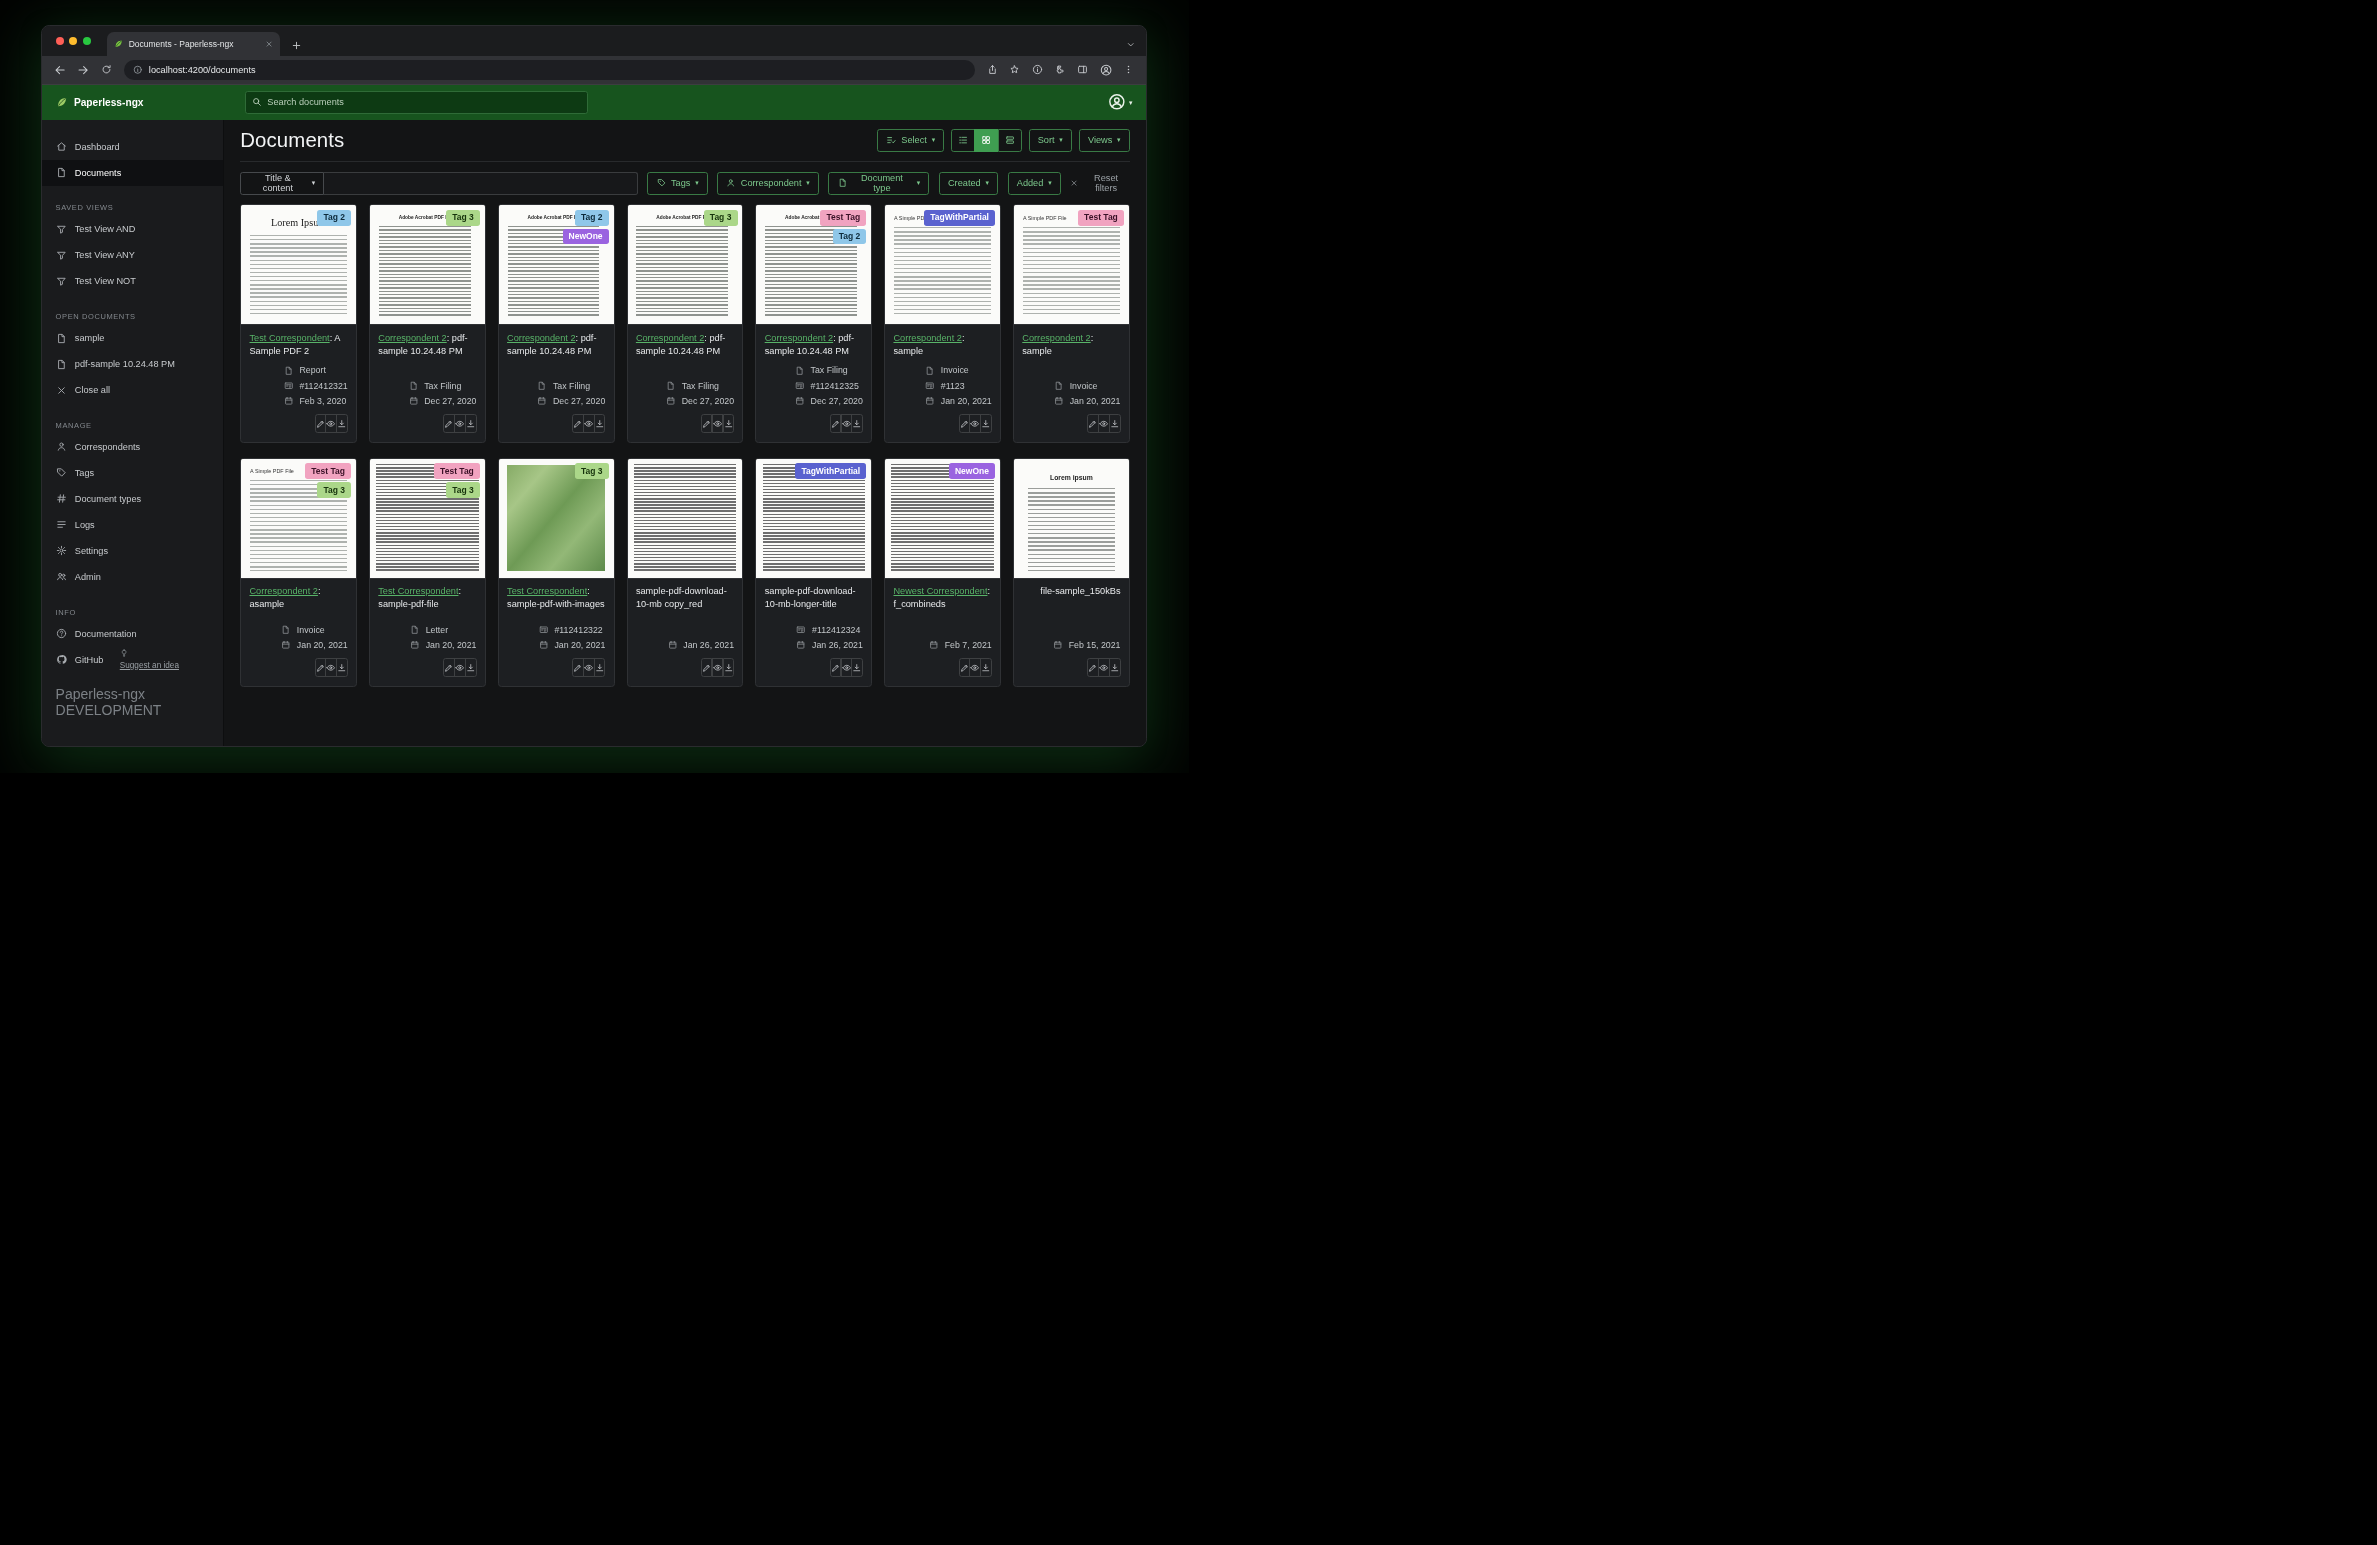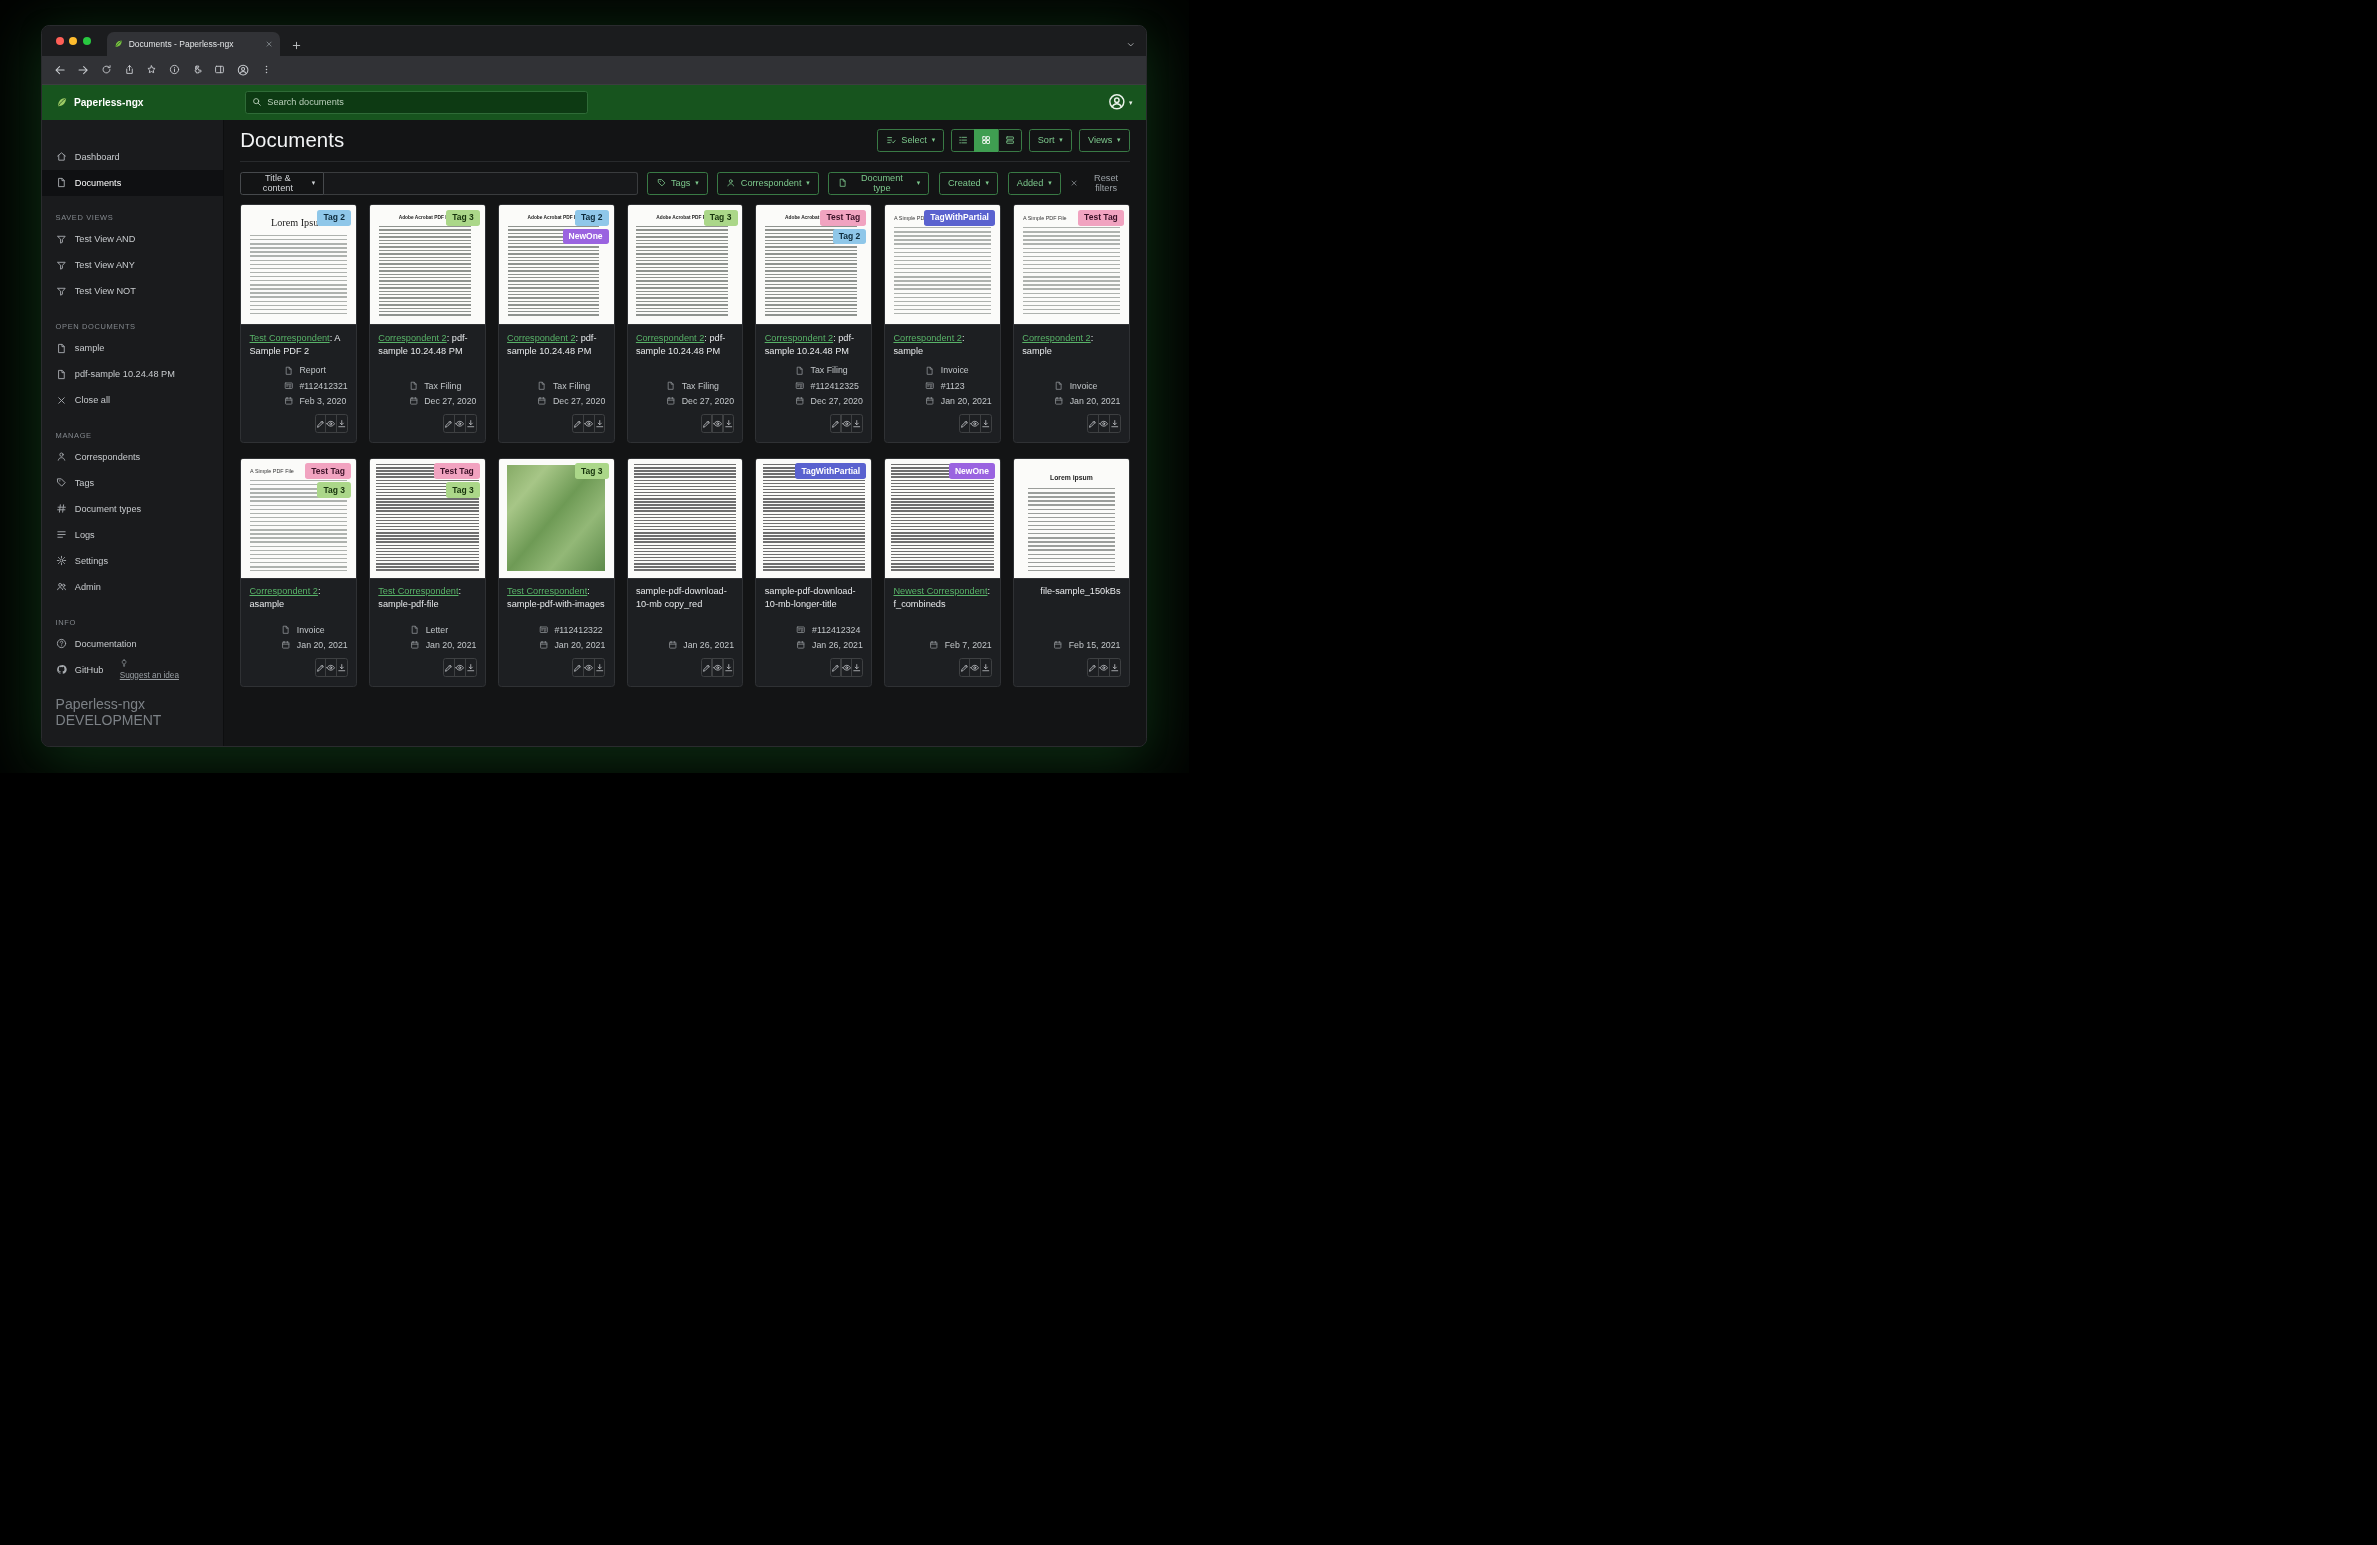--- a/index.html
+++ b/index.html
@@ -40,21 +40,21 @@
   .searchbox input { flex:1; background:transparent; border:none; outline:none; color:#e9f1e9; font-size:9.2px;
     font-family:"Liberation Sans","DejaVu Sans",sans-serif; }
   .searchbox input::placeholder { color:#b9ceba; }
   .account { margin-left:auto; display:flex; align-items:center; gap:3.4px; color:#e9f1e9; }
 
   .caret::after { content:"▾"; font-size:6.8px; display:inline-block; transform:translateY(-0.7px); }
 
   
   .approw { flex:1; display:flex; min-height:0; }
   .sidebar { width:182px; flex:0 0 auto; background:#1a1b1d; border-right:0.7px solid #0d0e0f;
-    padding-top:24px; font-size:9.2px; overflow:hidden; }
+    padding-top:14px; font-size:9.2px; overflow:hidden; }
   .sb-title { font-size:7.5px; letter-spacing:0.6px; color:#83888d; padding:17.7px 13.6px 4.1px; }
   .sb-item { height:26px; display:flex; align-items:center; gap:8.2px; padding:0 13.6px; color:#c8cbce; }
   .sb-item[data-active] { background:#0f1012; color:#fff; }
   .sb-ic { color:#a7abaf; }
   .suggest { margin-left:8.2px; font-size:8.2px; color:#9aa0a5; text-decoration:underline;
     display:flex; align-items:flex-start; gap:3.4px;flex-direction:column; }
   .sb-footer { margin-top:13.6px; padding:0 13.6px; font-size:14px; color:#7c8186; }
 
   .main { flex:1; background:#131415; padding:9.5px 16.3px 0; display:flex; flex-direction:column; overflow:hidden; }
   .title-row { display:flex; align-items:center; }
@@ -185,20 +185,30 @@
           <svg xmlns="http://www.w3.org/2000/svg" viewBox="0 0 24 24" fill="none" stroke="currentColor" stroke-width="2" stroke-linecap="round" stroke-linejoin="round">
             <path d="M4 12h15M13 5l7 7-7 7"></path>
           </svg>
         </span>
       <span class="ic ic16" data-interactable="true">
           <svg xmlns="http://www.w3.org/2000/svg" viewBox="0 0 24 24" fill="none" stroke="currentColor" stroke-width="2" stroke-linecap="round" stroke-linejoin="round">
             <path d="M19.5 12a7.5 7.5 0 1 1-2.2-5.3"></path>
             <path d="M19.8 3.6v4.4h-4.4"></path>
           </svg>
         </span>
+      <div class="urlbar" data-interactable="true">
+        <span class="ic ic14" data-interactable="true">
+            <svg xmlns="http://www.w3.org/2000/svg" viewBox="0 0 24 24" fill="none" stroke="currentColor" stroke-width="2" stroke-linecap="round" stroke-linejoin="round">
+              <circle cx="12" cy="12" r="9"></circle>
+              <path d="M12 11v5.5"></path>
+              <circle cx="12" cy="7.8" r="1.1" fill="currentColor" stroke="none"></circle>
+            </svg>
+          </span>
+        <span class="url" data-interactable="false">localhost:4200/documents</span>
+      </div>
       <span class="ic ic16" data-interactable="true">
           <svg xmlns="http://www.w3.org/2000/svg" viewBox="0 0 24 24" fill="none" stroke="currentColor" stroke-width="2" stroke-linecap="round" stroke-linejoin="round">
             <path d="M12 14V3.5M8.5 7L12 3.5 15.5 7"></path>
             <path d="M6 11v9.5h12V11"></path>
           </svg>
         </span>
       <span class="ic ic16" data-interactable="true">
           <svg xmlns="http://www.w3.org/2000/svg" viewBox="0 0 24 24" fill="none" stroke="currentColor" stroke-width="2" stroke-linecap="round" stroke-linejoin="round">
             <path d="M12 4l2.4 4.9 5.4.8-3.9 3.8.9 5.4-4.8-2.5-4.8 2.5.9-5.4L4.2 9.7l5.4-.8z"></path>
           </svg>

